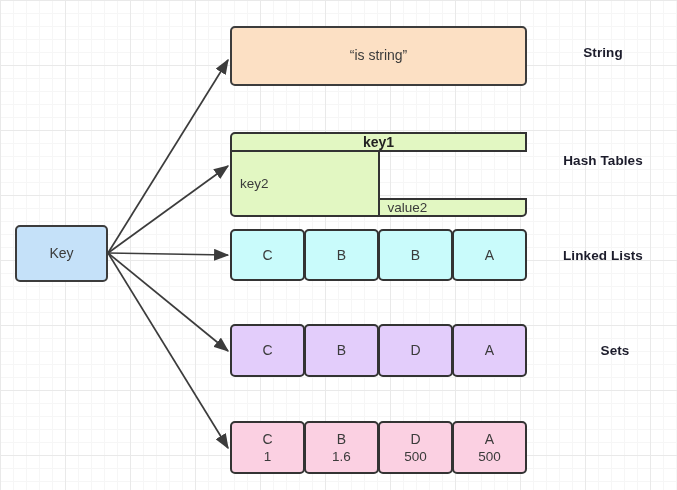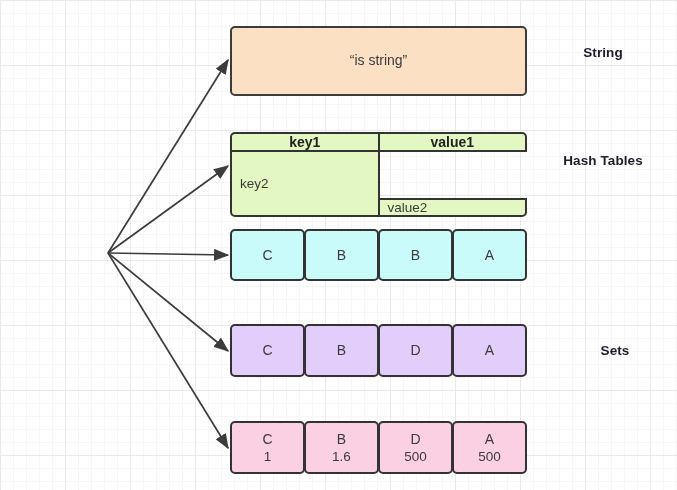--- a/index.html
+++ b/index.html
@@ -59,21 +59,21 @@
     background: #c5e1f9;
     border-color: #3c3c3c;
   }
   #key-node .node-label { font-size: 14px; color: #3b3b3b; }
 
   
   #string-node {
     left: 230px;
     top: 26px;
     width: 297px;
-    height: 70px;
+    height: 60px;
     background: #fce0c4;
     border-color: #3c3c3c;
   }
   #string-node .node-label { font-size: 14px; color: #3b3b3b; }
 
   
   #hash-table {
     position: absolute;
     left: 230px;
     top: 132px;
@@ -176,29 +176,31 @@
     </defs>
     <g stroke="#3c3c3c" stroke-width="1.7" fill="none" marker-end="url(#arrowhead)">
       <line x1="108" y1="253" x2="228" y2="60"></line>
       <line x1="108" y1="253" x2="228" y2="166"></line>
       <line x1="108" y1="253" x2="228" y2="255"></line>
       <line x1="108" y1="253" x2="228" y2="351"></line>
       <line x1="108" y1="253" x2="228" y2="448"></line>
     </g>
   </svg>
 
+  <div class="node" id="key-node">
+    <span class="node-label">Key</span>
+  </div>
 
   <div class="node" id="string-node">
     <span class="node-label">“is string”</span>
   </div>
 
   <div id="hash-table">
     <div class="hash-row r0">
       <div class="hash-cell hdr c0">key1</div>
-      <div class="hash-cell hdr c1">value1</div>
     </div>
     <div class="hash-row r1">
       <div class="hash-cell body c0">key2</div>
       <div class="hash-cell body c1">value2</div>
     </div>
   </div>
 
   <div class="seq-row" id="linked-row">
     <div class="seq-cell">
       <span>C</span>
@@ -243,15 +245,16 @@
       <span class="score">500</span>
     </div>
     <div class="seq-cell">
       <span>A</span>
       <span class="score">500</span>
     </div>
   </div>
 
   <div class="cat-label" id="label-string">String</div>
   <div class="cat-label" id="label-hash">Hash Tables</div>
+  <div class="cat-label" id="label-linked">Linked Lists</div>
   <div class="cat-label" id="label-sets">Sets</div>
 
 </div>
 
 </body></html>

